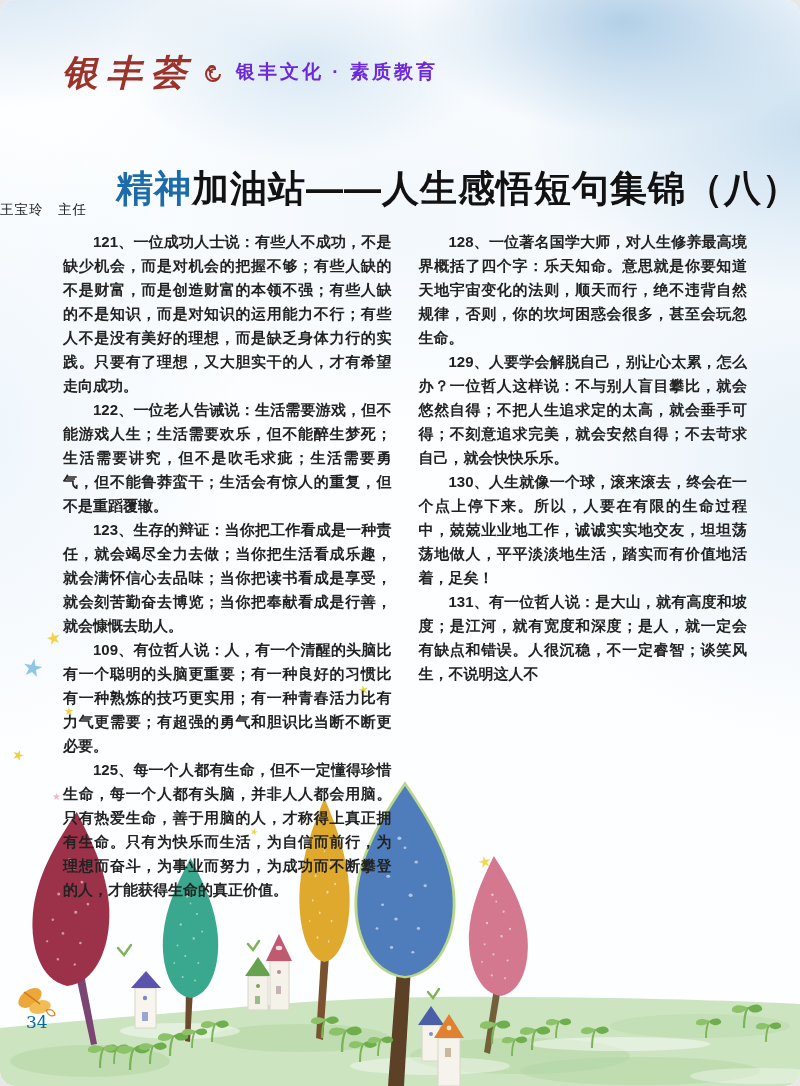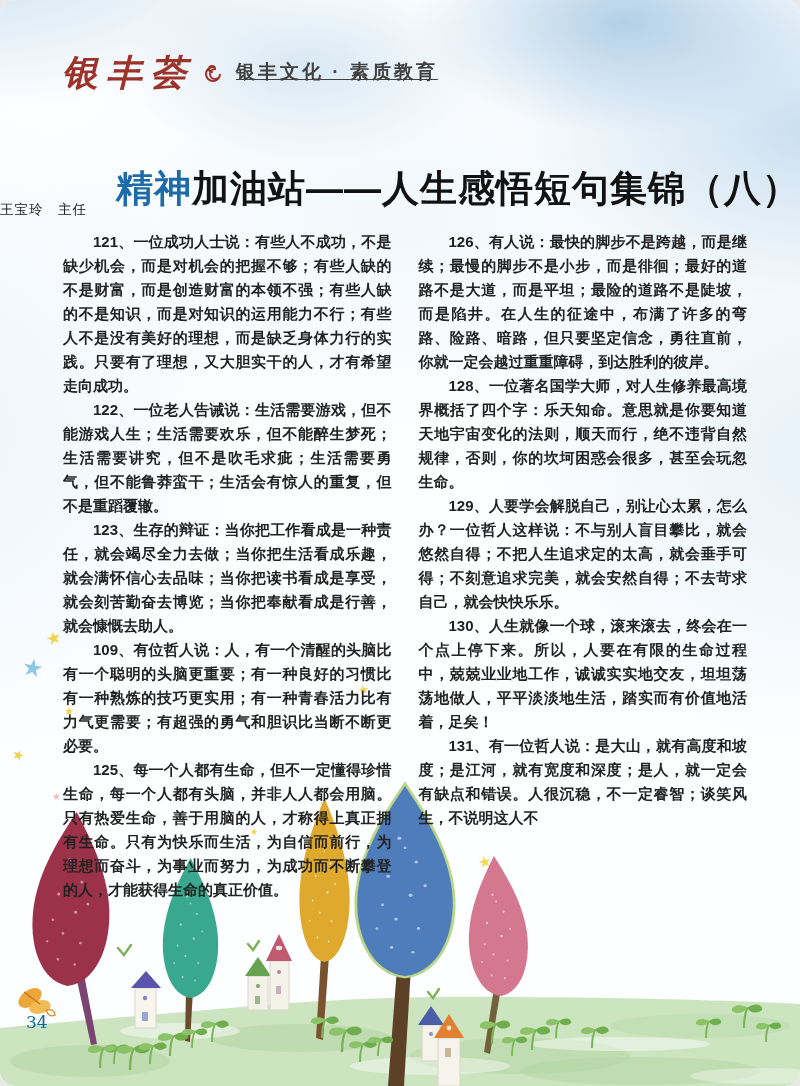--- a/index.html
+++ b/index.html
@@ -11,21 +11,21 @@
       radial-gradient(ellipse 520px 220px at -5% -4%, rgba(201,222,239,.9), rgba(201,222,239,0) 70%),
       radial-gradient(ellipse 260px 140px at 38% 6%, rgba(203,224,240,.7), rgba(203,224,240,0) 70%),
       radial-gradient(ellipse 480px 420px at 103% 42%, rgba(214,231,244,.55), rgba(214,231,244,0) 70%),
       radial-gradient(ellipse 420px 480px at -6% 40%, rgba(221,236,248,.5), rgba(221,236,248,0) 70%),
       radial-gradient(ellipse 500px 300px at 50% 20%, rgba(228,240,249,.45), rgba(228,240,249,0) 75%),
       #fdfeff;}
   .header{position:absolute;left:62px;top:54px;display:flex;align-items:flex-end;gap:12px;z-index:3;}
   .logo{font-family:"DejaVu Serif",serif;font-style:italic;font-weight:bold;
         font-size:36px;color:#9c332b;letter-spacing:8px;line-height:1;}
   .swirl{margin:0 0 5px -4px;}
-  .tagline{font-size:19px;font-weight:bold;color:#404040;letter-spacing:3px;margin-bottom:5px;text-decoration:underline;}
+  .tagline{font-size:19px;font-weight:bold;color:#6d28d9;letter-spacing:3px;margin-bottom:5px;}
   .title{position:absolute;top:139px;left:0;width:100%;text-align:right;z-index:3;
          font-size:37px;font-weight:bold;color:#121212;letter-spacing:1px;white-space:nowrap;}
   .title .hl{color:#1d6ba8;}
   .byline{position:absolute;top:201px;left:0;width:100%;text-align:left;z-index:3;
           font-size:13.5px;color:#1a1a1a;letter-spacing:1px;}
   .columns{position:absolute;top:230px;left:63px;width:684px;display:flex;gap:27px;z-index:3;}
   .col{width:334px;}
   .col p{margin:0;font-size:15px;line-height:24px;color:#222;font-weight:600;
          text-align:justify;text-justify:inter-character;text-indent:2em;}
   .scene{position:absolute;left:0;bottom:0;width:800px;height:310px;z-index:1;}
@@ -54,21 +54,20 @@
 
   <div class="columns">
     <div class="col">
       <p>121、一位成功人士说：有些人不成功，不是缺少机会，而是对机会的把握不够；有些人缺的不是财富，而是创造财富的本领不强；有些人缺的不是知识，而是对知识的运用能力不行；有些人不是没有美好的理想，而是缺乏身体力行的实践。只要有了理想，又大胆实干的人，才有希望走向成功。</p>
       <p>122、一位老人告诫说：生活需要游戏，但不能游戏人生；生活需要欢乐，但不能醉生梦死；生活需要讲究，但不是吹毛求疵；生活需要勇气，但不能鲁莽蛮干；生活会有惊人的重复，但不是重蹈覆辙。</p>
       <p>123、生存的辩证：当你把工作看成是一种责任，就会竭尽全力去做；当你把生活看成乐趣，就会满怀信心去品味；当你把读书看成是享受，就会刻苦勤奋去博览；当你把奉献看成是行善，就会慷慨去助人。</p>
       <p>109、有位哲人说：人，有一个清醒的头脑比有一个聪明的头脑更重要；有一种良好的习惯比有一种熟炼的技巧更实用；有一种青春活力比有力气更需要；有超强的勇气和胆识比当断不断更必要。</p>
       <p>125、每一个人都有生命，但不一定懂得珍惜生命，每一个人都有头脑，并非人人都会用脑。只有热爱生命，善于用脑的人，才称得上真正拥有生命。只有为快乐而生活，为自信而前行，为理想而奋斗，为事业而努力，为成功而不断攀登的人，才能获得生命的真正价值。</p>
     </div>
     <div class="col">
-      <p>126、有人说：最快的脚步不是跨越，而是继续；最慢的脚步不是小步，而是徘徊；最好的道路不是大道，而是平坦；最险的道路不是陡坡，而是陷井。在人生的征途中，布满了许多的弯路、险路、暗路，但只要坚定信念，勇往直前，你就一定会越过重重障碍，到达胜利的彼岸。</p>
       <p>128、一位著名国学大师，对人生修养最高境界概括了四个字：乐天知命。意思就是你要知道天地宇宙变化的法则，顺天而行，绝不违背自然规律，否则，你的坎坷困惑会很多，甚至会玩忽生命。</p>
       <p>129、人要学会解脱自己，别让心太累，怎么办？一位哲人这样说：不与别人盲目攀比，就会悠然自得；不把人生追求定的太高，就会垂手可得；不刻意追求完美，就会安然自得；不去苛求自己，就会快快乐乐。</p>
       <p>130、人生就像一个球，滚来滚去，终会在一个点上停下来。所以，人要在有限的生命过程中，兢兢业业地工作，诚诚实实地交友，坦坦荡荡地做人，平平淡淡地生活，踏实而有价值地活着，足矣！</p>
       <p>131、有一位哲人说：是大山，就有高度和坡度；是江河，就有宽度和深度；是人，就一定会有缺点和错误。人很沉稳，不一定睿智；谈笑风生，不说明这人不</p>
     </div>
   </div>
 
   <svg class="scene" viewBox="0 0 800 310" width="800" height="310">
     <defs>
       <path id="leaf" d="M50,0 C30,35 12,70 8,110 C4,155 20,196 50,200 C80,196 96,155 92,110 C88,70 70,35 50,0 Z"></path>

